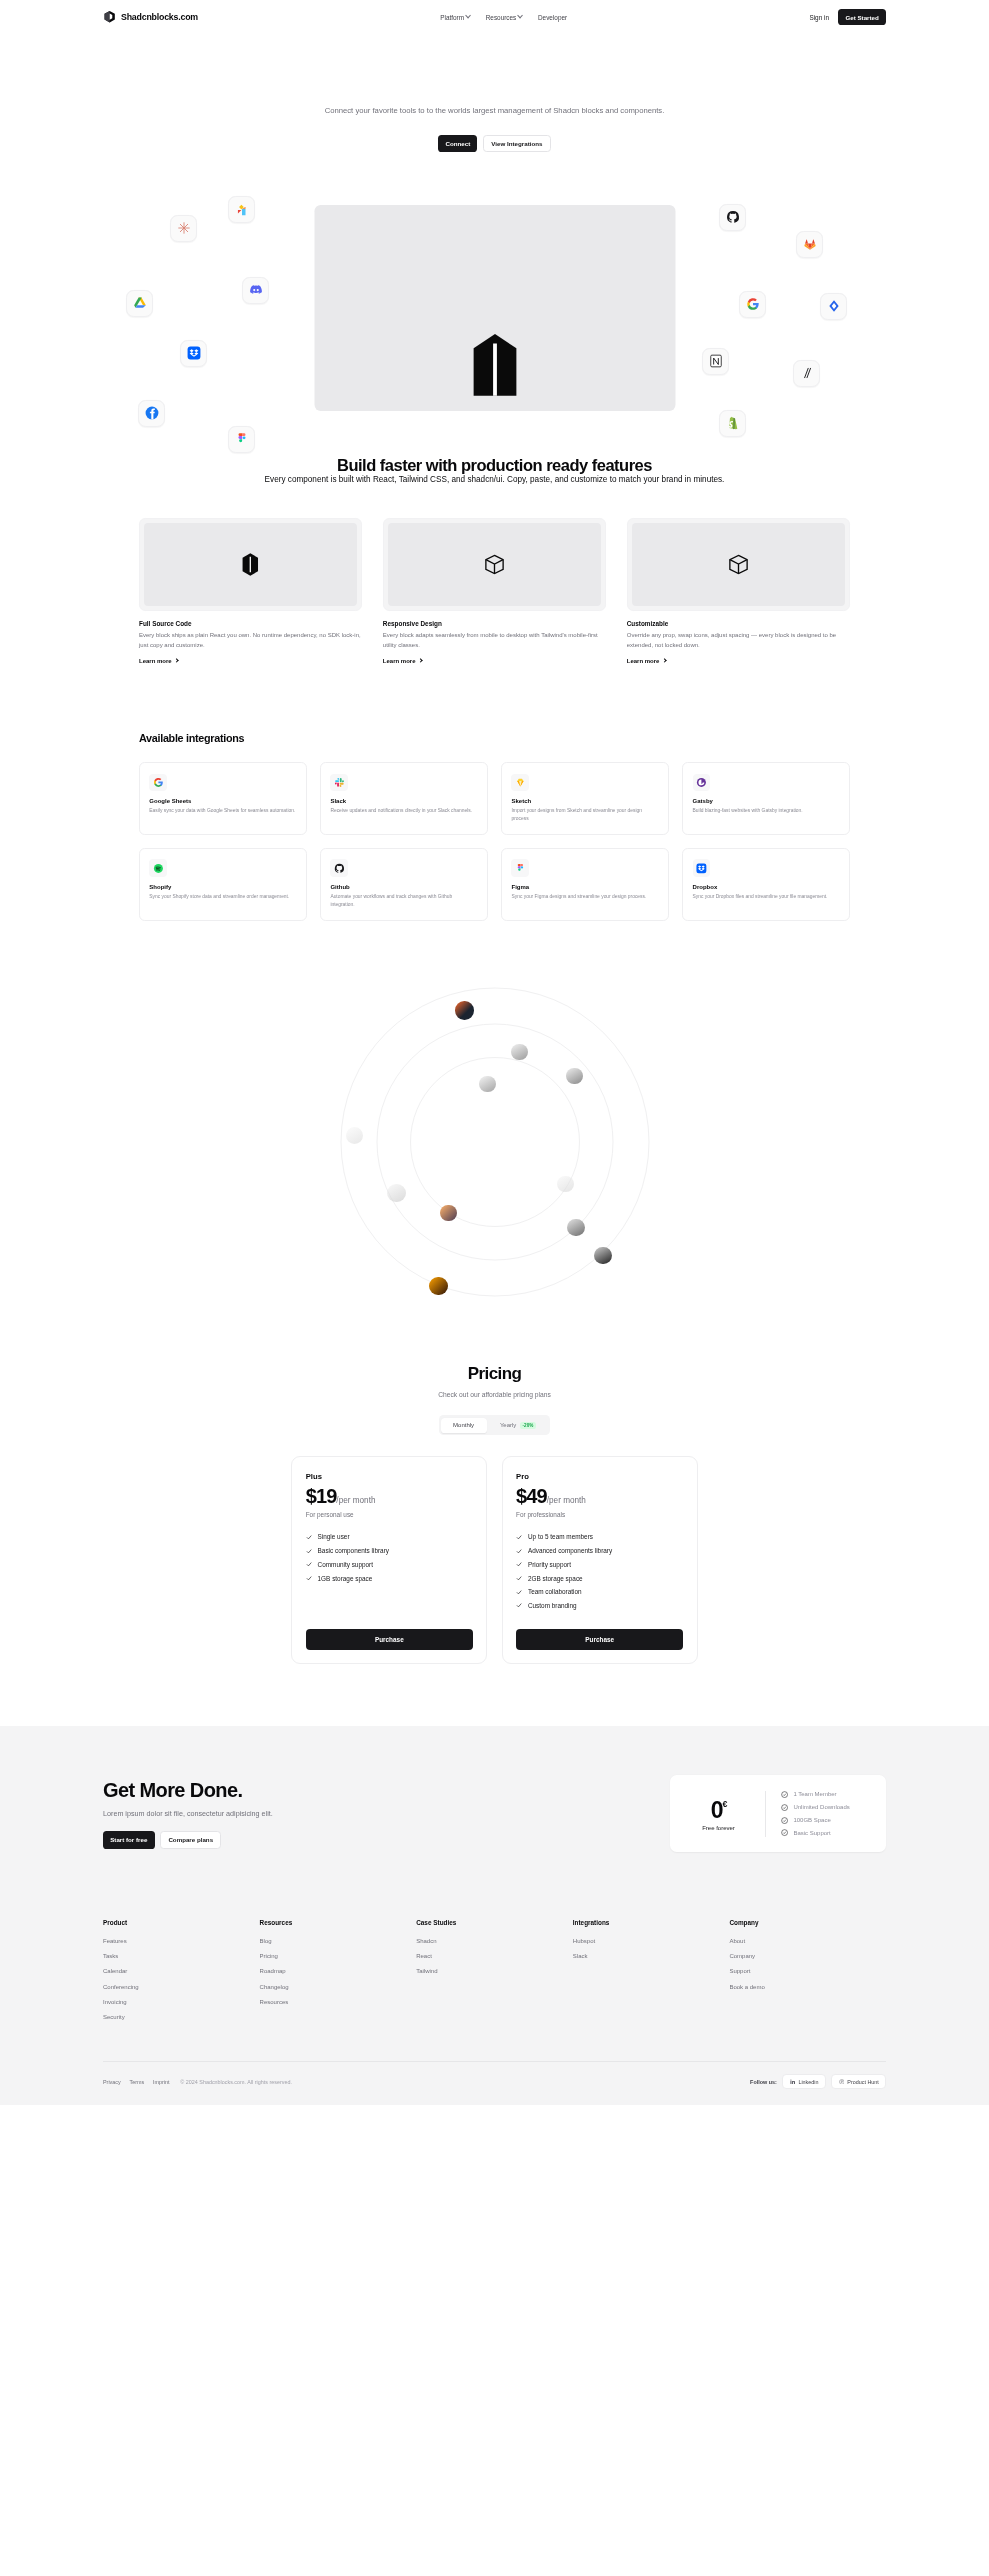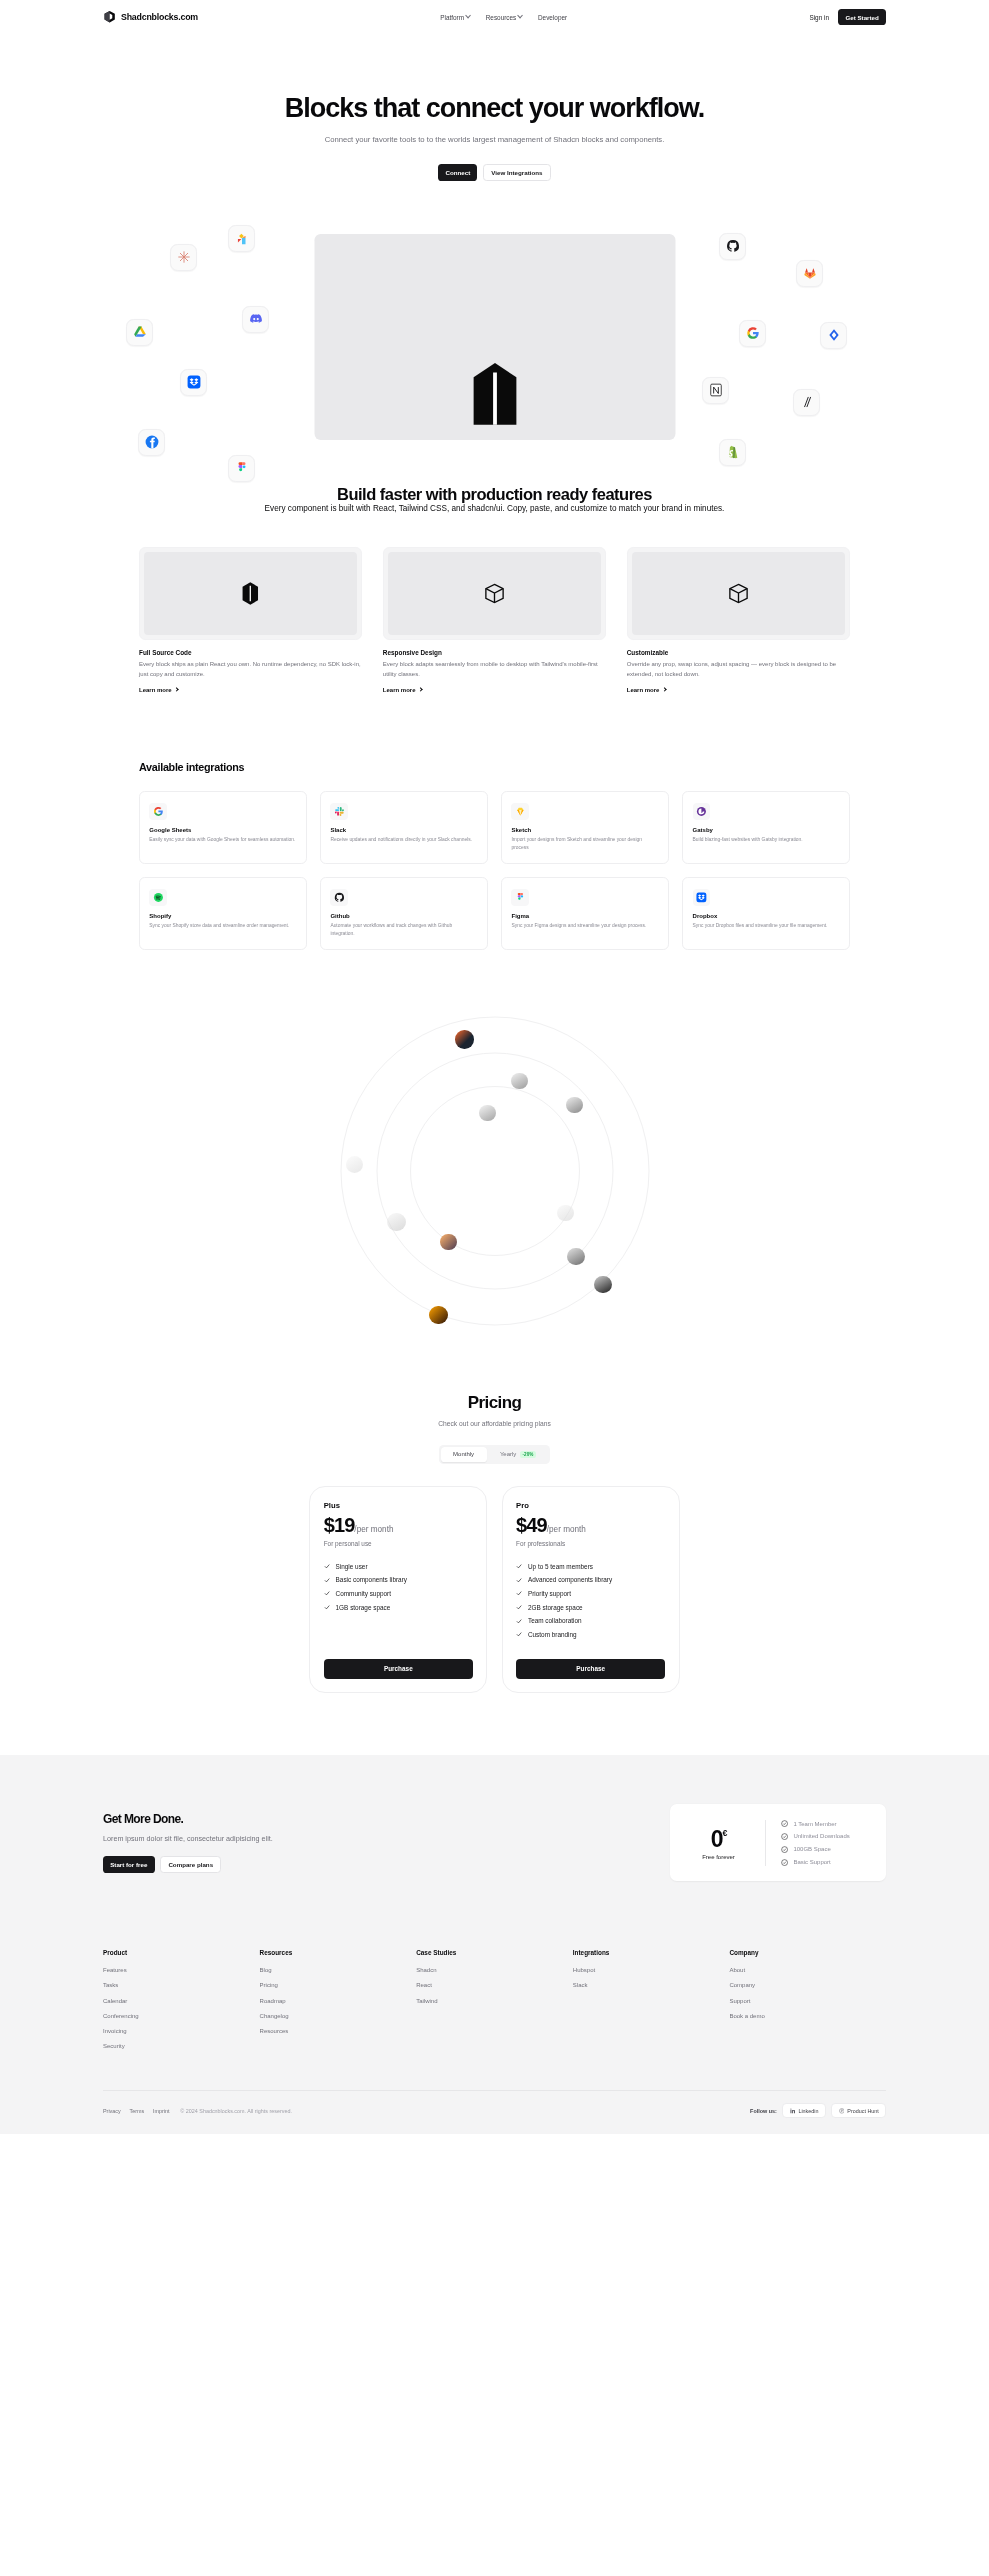--- a/index.html
+++ b/index.html
@@ -80,38 +80,38 @@
 
   
   .pricing{padding-top:62px;text-align:center;}
   .pricing h2{font-size:17px;font-weight:800;letter-spacing:-0.6px;}
   .pricing > p{margin-top:7.2px;font-size:6.7px;color:#71717a;}
   .toggle{margin:17.5px auto 0;display:inline-flex;background:#f4f4f5;border-radius:4.6px;padding:2.1px;gap:1px;}
   .toggle-opt{font-size:6px;color:#71717a;padding:4.1px 12.4px;border-radius:3.6px;cursor:pointer;display:flex;align-items:center;gap:3.6px;font-weight:500;}
   .toggle-opt.active{background:#fff;color:#3f3f46;box-shadow:0 0.5px 1px rgba(0,0,0,.06);}
   .disc{background:#d6fbe0;color:#16a34a;font-size:4.6px;font-weight:700;border-radius:2.6px;padding:1px 2.6px;}
   .price-grid{display:flex;gap:14.4px;justify-content:center;margin-top:21.6px;text-align:left;}
-  .price-card{width:178px;border:0.5px solid #eeeef0;border-radius:16px;padding:14.4px 13.4px 13.4px;background:#fff;display:flex;flex-direction:column;}
+  .price-card{width:196px;border:0.5px solid #eeeef0;border-radius:9px;padding:14.4px 13.4px 13.4px;background:#fff;display:flex;flex-direction:column;}
   .plan-name{font-size:7.7px;font-weight:700;}
   .plan-price{margin-top:4.1px;display:flex;align-items:baseline;}
   .plan-amt{font-size:20px;font-weight:800;letter-spacing:-0.9px;}
   .plan-per{font-size:8.2px;color:#71717a;font-weight:400;}
   .plan-sub{margin-top:3.1px;font-size:6.4px;color:#71717a;}
   .plan-feats{margin-top:15.5px;display:flex;flex-direction:column;gap:6.7px;}
   .pf{display:flex;align-items:center;gap:5.7px;font-size:6.4px;color:#18181b;}
   .tick{width:6.2px;height:6.2px;flex:none;}
   .purchase{margin-top:auto;background:#18181b;color:#fff;border:none;border-radius:4.1px;padding:6.7px 0;width:100%;
     font-size:6.4px;font-weight:700;cursor:pointer;}
   .price-spacer{height:20.6px;}
 
   
   .cta{margin-top:62px;background:#f4f4f5;padding:49px 0 54px;}
   .cta-inner{width:783px;margin:0 auto;display:flex;align-items:center;}
   .cta-left{flex:1;}
-  .cta-left h2{font-size:12px;font-weight:800;letter-spacing:-0.6px;}
+  .cta-left h2{font-size:20px;font-weight:800;letter-spacing:-0.6px;}
   .cta-left p{margin-top:7.2px;font-size:7.2px;color:#71717a;}
   .cta-btns{margin-top:13.4px;display:flex;gap:5.7px;}
   .free-card{width:216px;background:#fff;border-radius:6.7px;padding:15.5px 17.5px;display:flex;align-items:center;gap:15.5px;
      box-shadow:0 0.5px 1.5px rgba(0,0,0,.05);}
   .free-left{text-align:center;width:62px;}
   .free-amt{font-size:23px;font-weight:800;letter-spacing:-1px;display:inline-flex;align-items:flex-start;}
   .free-cur{font-size:8.8px;font-weight:700;margin-top:2.1px;}
   .free-sub{font-size:6px;color:#18181b;margin-top:1px;}
   .free-div{width:0.5px;align-self:stretch;background:#e8e8ea;}
   .free-feats{display:flex;flex-direction:column;gap:5.7px;}
@@ -159,21 +159,20 @@
         <span class="nav-item">Developer</span>
       </nav>
       <div class="hdr-right">
         <span class="signin">Sign in</span>
         <button class="btn-dark">Get Started</button>
       </div>
     </div>
   </header>
 
   <section class="hero">
-    <h1>Blocks that connect your workflow.</h1>
     <p>Connect your favorite tools to to the worlds largest management of Shadcn blocks and components.</p>
     <div class="hero-btns">
       <button class="btn-dark">Connect</button>
       <button class="btn-light">View Integrations</button>
     </div>
   </section>
 
   <section class="cloud">
     <div class="cloud-panel">
       <svg width="57" height="88" viewBox="0 0 24 34">

